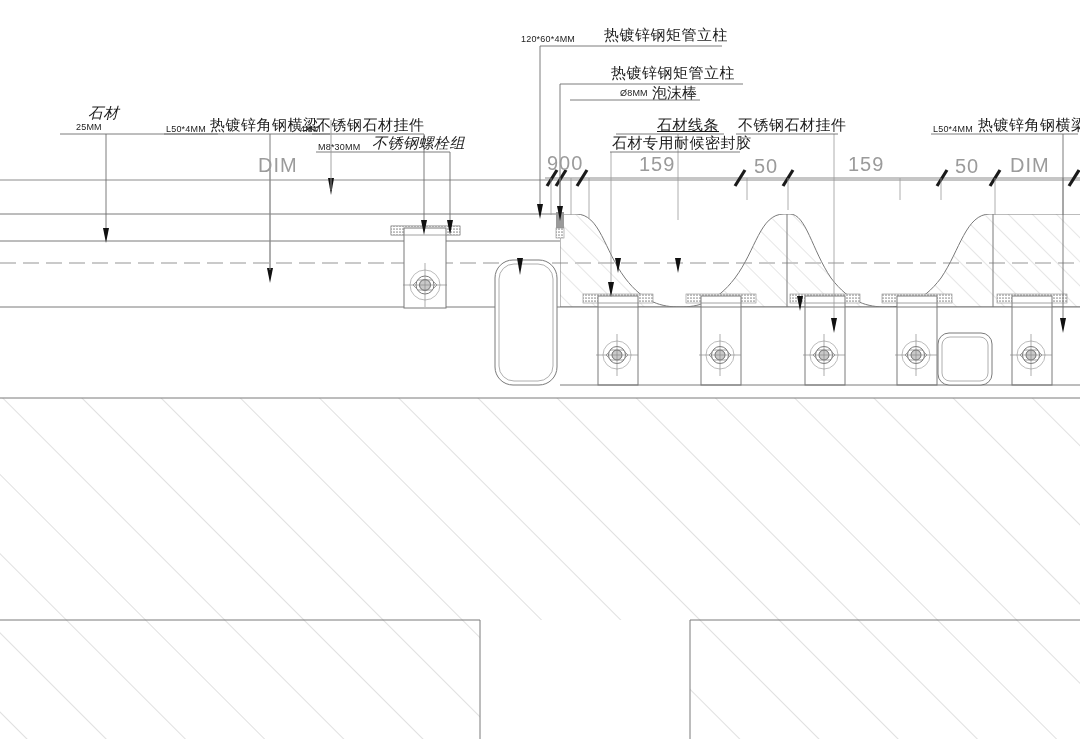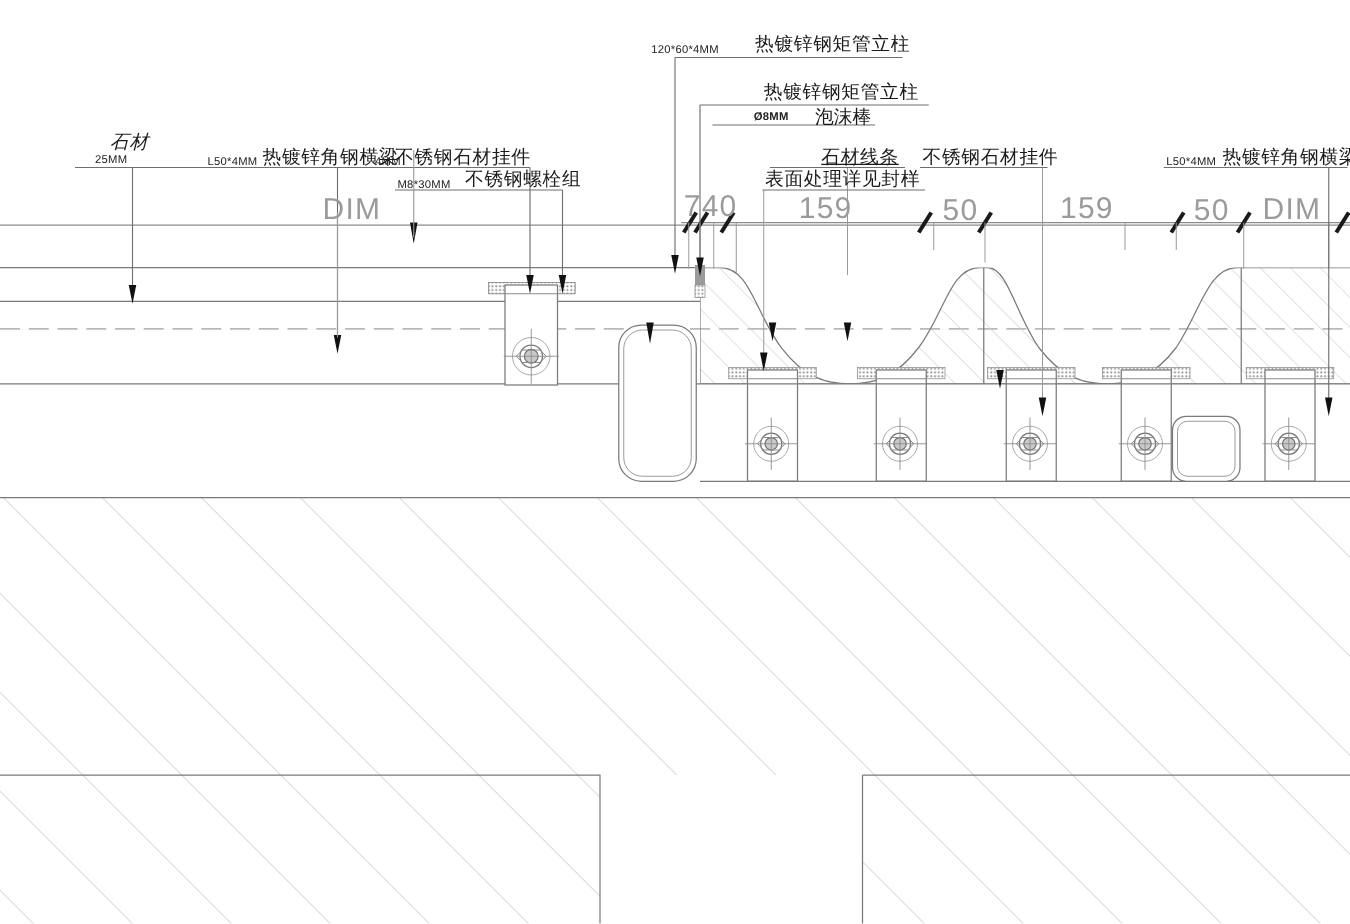--- a/index.html
+++ b/index.html
@@ -4,21 +4,21 @@
 <style>
   html,body{margin:0;padding:0;background:#ffffff;}
   body{width:1080px;height:739px;overflow:hidden;
        font-family:"Liberation Sans","DejaVu Sans",sans-serif;}
   #stage{position:relative;width:1080px;height:739px;background:#fff;}
   svg.draw{position:absolute;left:0;top:0;width:1080px;height:739px;}
   .lbl{position:absolute;white-space:nowrap;color:#1a1a1a;}
   .cn{font-size:15px;letter-spacing:.5px;font-family:"DejaVu Sans",sans-serif;}
   .cn-sm{font-size:15px;font-family:"DejaVu Sans",sans-serif;}
   .code{font-size:9px;letter-spacing:.2px;font-family:"Liberation Sans",sans-serif;color:#222;}
-  .dimtxt{position:absolute;color:#9b9b9b;font-size:24px;
+  .dimtxt{position:absolute;color:#9b9b9b;font-size:20px;
           font-family:"Liberation Sans",sans-serif;letter-spacing:1px;}
 </style>
 </head>
 <body>
 
 <div id="stage">
 
   <svg class="draw" viewBox="0 0 1080 739">
     <defs>
 
@@ -295,42 +295,42 @@
   <div class="lbl code" style="left:76px;top:122px;">25MM</div>
   <div class="lbl cn" style="left:88px;top:104px;font-style:italic;">石材</div>
 
   <div class="lbl code" style="left:166px;top:124px;">L50*4MM</div>
   <div class="lbl cn" style="left:210px;top:116px;">热镀锌角钢横梁</div>
 
   <div class="lbl code" style="left:300px;top:124px;">4MM</div>
   <div class="lbl cn" style="left:316px;top:116px;">不锈钢石材挂件</div>
 
   <div class="lbl code" style="left:318px;top:142px;">M8*30MM</div>
-  <div class="lbl cn" style="left:372px;top:134px;">不锈钢螺栓组</div>
+  <div class="lbl cn" style="left:372px;top:134px;font-style:italic;">不锈钢螺栓组</div>
 
   <div class="lbl code" style="left:521px;top:34px;">120*60*4MM</div>
   <div class="lbl cn" style="left:604px;top:26px;">热镀锌钢矩管立柱</div>
 
   <div class="lbl cn" style="left:611px;top:64px;">热镀锌钢矩管立柱</div>
 
-  <div class="lbl code" style="left:603px;top:88px;font-weight:bold;">Ø8MM</div>
+  <div class="lbl code" style="left:620px;top:88px;">Ø8MM</div>
   <div class="lbl cn-sm" style="left:652px;top:84px;">泡沫棒</div>
 
   <div class="lbl cn" style="left:657px;top:116px;text-decoration:underline;">石材线条</div>
 
   <div class="lbl cn" style="left:738px;top:116px;">不锈钢石材挂件</div>
 
-  <div class="lbl cn" style="left:612px;top:134px;">表面处理详见封样</div>
+  <div class="lbl cn" style="left:612px;top:134px;">石材专用耐候密封胶</div>
 
   <div class="lbl code" style="left:933px;top:124px;">L50*4MM</div>
   <div class="lbl cn" style="left:978px;top:116px;">热镀锌角钢横梁</div>
 
   <div class="dimtxt" style="left:258px;top:154px;">DIM</div>
 
-  <div class="dimtxt" style="left:547px;top:152px;">740</div>
+  <div class="dimtxt" style="left:547px;top:152px;">900</div>
 
   <div class="dimtxt" style="left:639px;top:153px;">159</div>
 
   <div class="dimtxt" style="left:754px;top:155px;">50</div>
 
   <div class="dimtxt" style="left:848px;top:153px;">159</div>
 
   <div class="dimtxt" style="left:955px;top:155px;">50</div>
 
   <div class="dimtxt" style="left:1010px;top:154px;">DIM</div>

